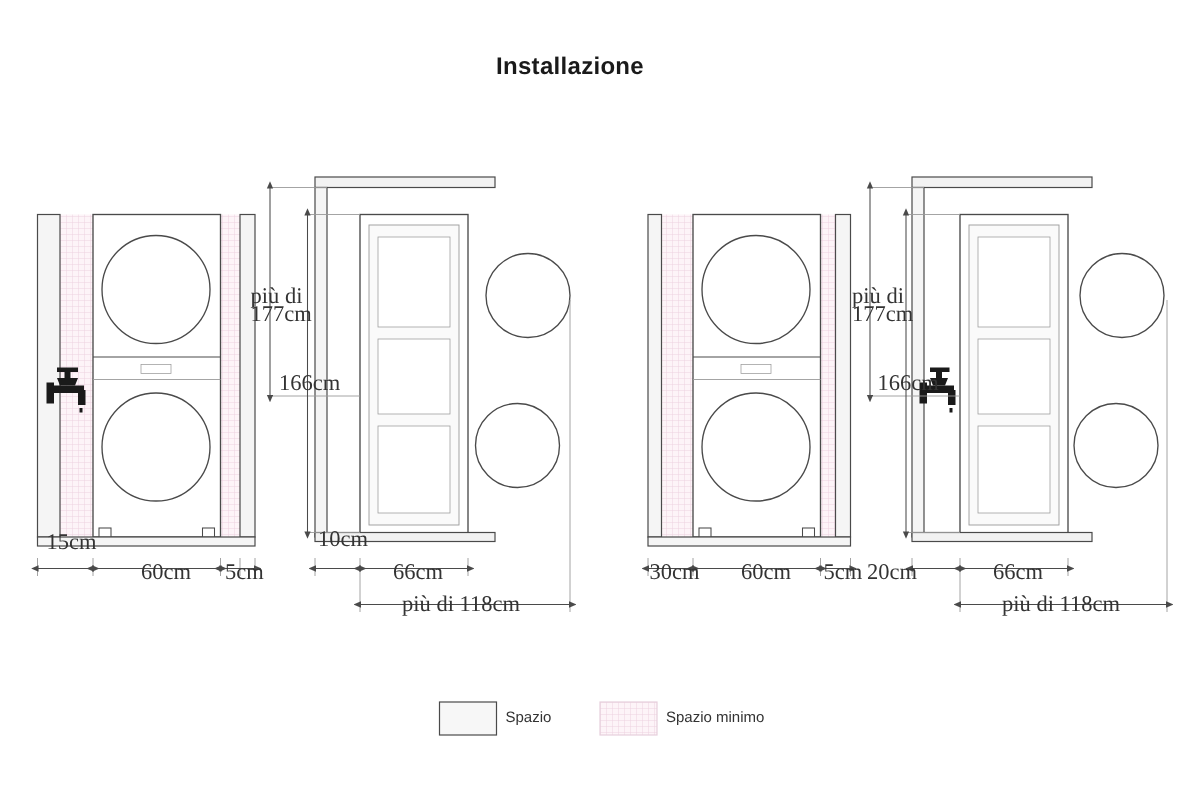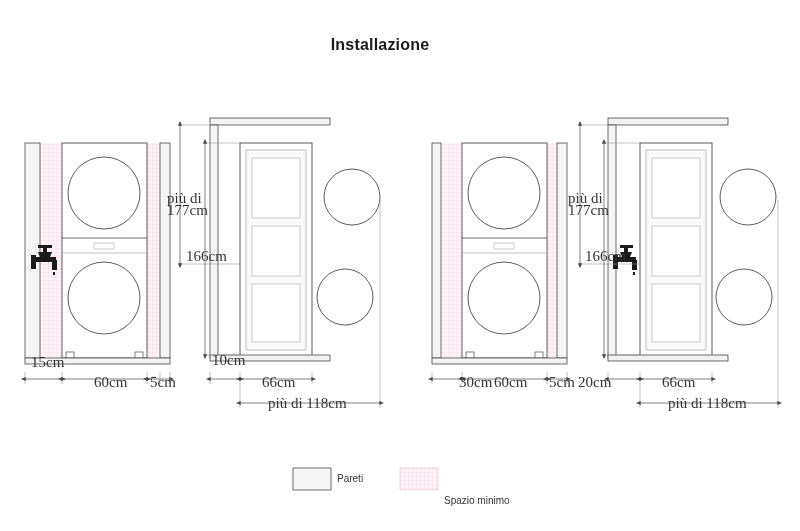--- a/index.html
+++ b/index.html
@@ -231,28 +231,28 @@
   <div class="dimlabel" style="left:150px; top:374px;">5cm</div>
 
   <div class="dimlabel" style="left:167px; top:190px;">più di</div>
   <div class="dimlabel" style="left:167px; top:202px;">177cm</div>
   <div class="dimlabel" style="left:186px; top:248px;">166cm</div>
 
   <div class="dimlabel" style="left:212px; top:352px;">10cm</div>
   <div class="dimlabel" style="left:262px; top:374px;">66cm</div>
   <div class="dimlabel" style="left:268px; top:395px;">più di 118cm</div>
 
-  <div class="dimlabel" style="left:459px; top:374px;">30cm</div>
+  <div class="dimlabel" style="left:433px; top:374px;">30cm</div>
   <div class="dimlabel" style="left:494px; top:374px;">60cm</div>
   <div class="dimlabel" style="left:549px; top:374px;">5cm</div>
 
   <div class="dimlabel" style="left:568px; top:190px;">più di</div>
   <div class="dimlabel" style="left:568px; top:202px;">177cm</div>
   <div class="dimlabel" style="left:585px; top:248px;">166cm</div>
 
   <div class="dimlabel" style="left:578px; top:374px;">20cm</div>
   <div class="dimlabel" style="left:662px; top:374px;">66cm</div>
   <div class="dimlabel" style="left:668px; top:395px;">più di 118cm</div>
 
-  <div class="legend-label" style="left:337px; top:473px;">Pareti</div>
-  <div class="legend-label" style="left:444px; top:495px;">Spazio minimo</div>
+  <div class="legend-label" style="left:337px; top:473px;">Spazio</div>
+  <div class="legend-label" style="left:444px; top:473px;">Spazio minimo</div>
 
 </div>
 
 </body></html>

